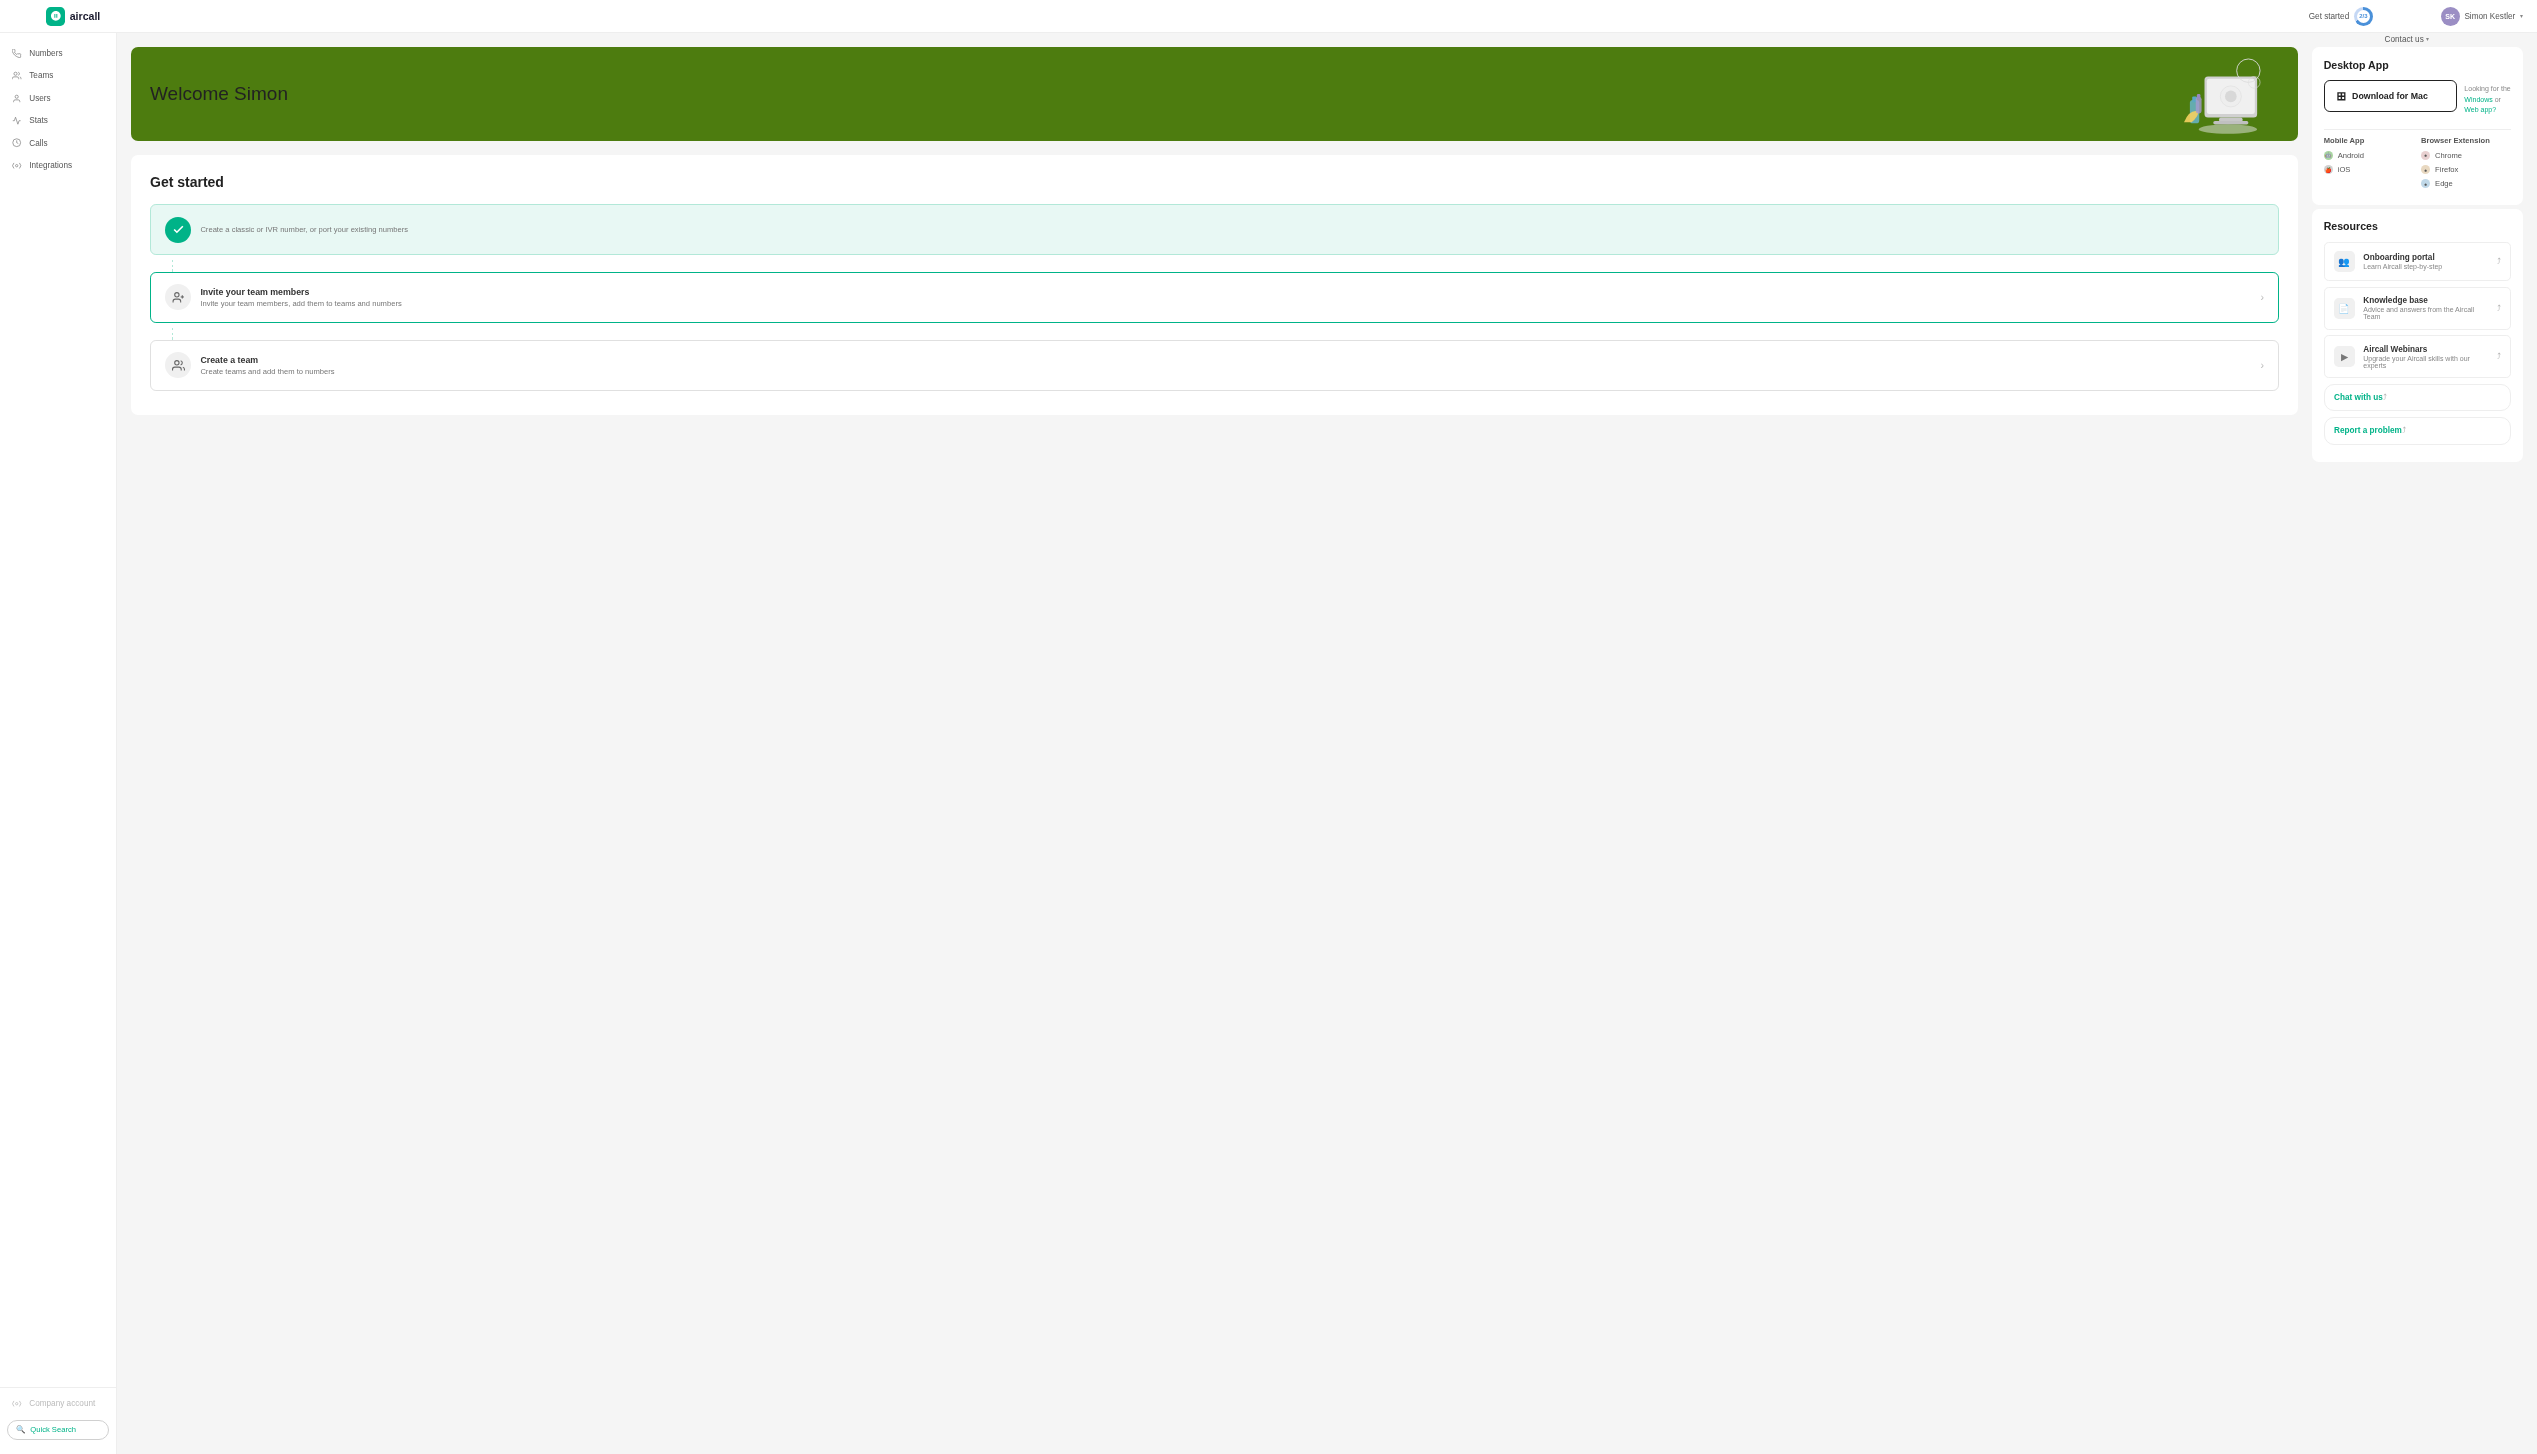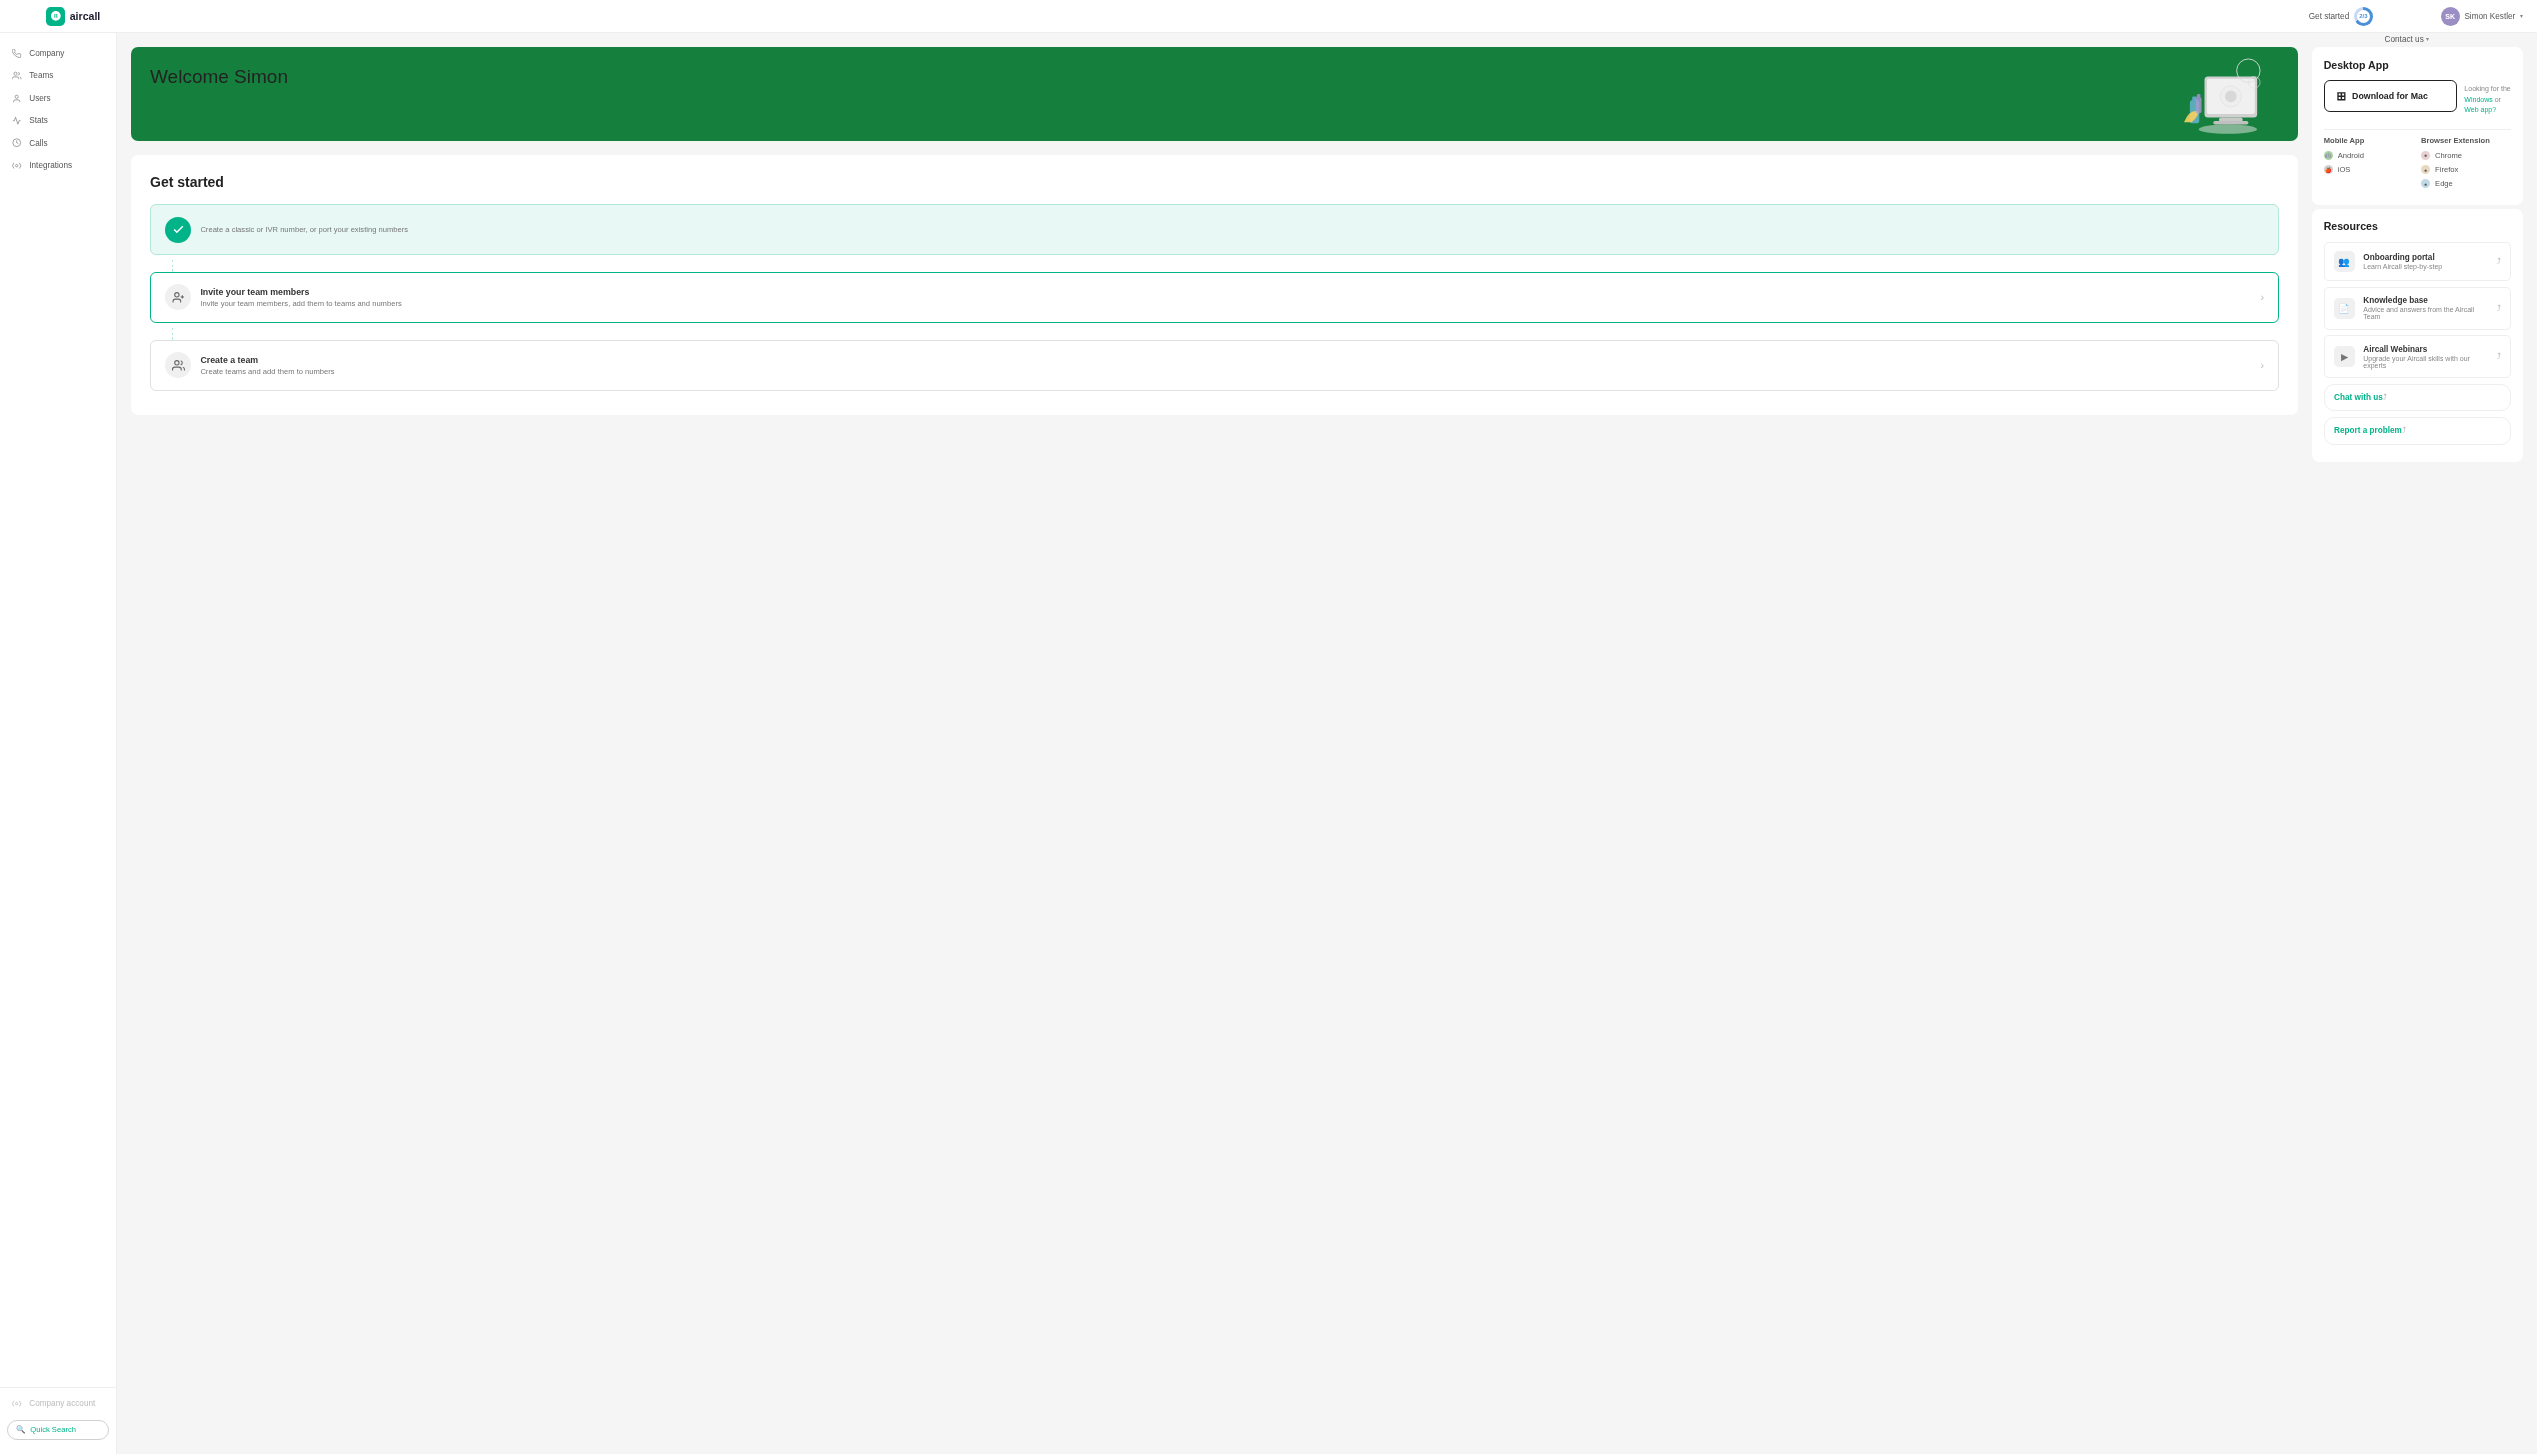--- a/index.html
+++ b/index.html
@@ -27,21 +27,21 @@
     .avatar { width: 19px; height: 19px; border-radius: 50%; background: #9b8ec4; display: flex; align-items: center; justify-content: center; font-size: 7px; font-weight: 600; color: white; }
     .chevron { font-size: 5.9px; color: #888; }
     .sidebar-item { display: flex; align-items: center; gap: 7px; padding: 5.9px 11.7px; cursor: pointer; font-size: 8.2px; color: #555; border-radius: 0; transition: background 0.1s; }
     .sidebar-item .icon { width: 10.6px; height: 10.6px; display: flex; align-items: center; justify-content: center; color: #888; }
     .sidebar-item span { font-size: 8.2px; }
     .sidebar-bottom { margin-top: auto; border-top: 0.6px solid #eee; padding-top: 4.7px; }
     .quick-search { margin: 4.7px 7px; padding: 4.7px 8.2px; border: 0.6px solid #d0d0d0; border-radius: 11.7px; display: flex; align-items: center; gap: 4.7px; cursor: pointer; font-size: 7.6px; color: #00b388; background: white; }
     .quick-search .search-icon { color: #00b388; }
 
     
-    .welcome-card { background: #15803d; border-radius: 7px; padding: 19px; margin-bottom: 14px; position: relative; overflow: hidden; min-height: 94px; display: flex; }
+    .welcome-card { background: #4d7c0f; border-radius: 7px; padding: 19px; margin-bottom: 14px; position: relative; overflow: hidden; min-height: 94px; display: flex; align-items: center; }
     .welcome-title { font-size: 19px; font-weight: 500; color: #222; }
     .welcome-illustration { position: absolute; right: 35px; top: 5.9px; width: 117px; height: 88px; }
 
     
     .get-started-card { background: white; border-radius: 7px; padding: 19px; }
     .get-started-title { font-size: 14px; font-weight: 700; color: #222; margin-bottom: 14px; }
     .step-item { border: 0.9px solid #e0e0e0; border-radius: 5.9px; padding: 11.7px 14px; display: flex; align-items: center; gap: 9.4px; margin-bottom: 4.7px; cursor: pointer; position: relative; }
     .step-item.completed { background: #e8f8f4; border-color: #b2e8d8; }
     .step-item.active { border-color: #00b388; }
     .step-icon { width: 26px; height: 26px; border-radius: 50%; display: flex; align-items: center; justify-content: center; flex-shrink: 0; }
@@ -121,21 +121,21 @@
 
   <div class="main-area">
 
     <div class="sidebar">
       <div class="sidebar-item">
         <span class="icon">
           <svg width="9.4" height="9.4" viewBox="0 0 24 24" fill="none" stroke="#888" stroke-width="2">
               <path d="M22 16.92v3a2 2 0 01-2.18 2 19.79 19.79 0 01-8.63-3.07A19.5 19.5 0 013.07 10.8a19.79 19.79 0 01-3.07-8.68A2 2 0 012 0h3a2 2 0 012 1.72c.127.96.361 1.903.7 2.81a2 2 0 01-.45 2.11L6.09 7.91a16 16 0 006 6l1.27-1.27a2 2 0 012.11-.45c.907.339 1.85.573 2.81.7A2 2 0 0122 14.92z"></path>
             </svg>
         </span>
-        <span>Company</span>
+        <span>Numbers</span>
       </div>
       <div class="sidebar-item">
         <span class="icon">
           <svg width="9.4" height="9.4" viewBox="0 0 24 24" fill="none" stroke="#888" stroke-width="2">
               <path d="M17 21v-2a4 4 0 00-4-4H5a4 4 0 00-4 4v2"></path>
               <circle cx="9" cy="7" r="4"></circle>
               <path d="M23 21v-2a4 4 0 00-3-3.87"></path>
               <path d="M16 3.13a4 4 0 010 7.75"></path>
             </svg>
         </span>

